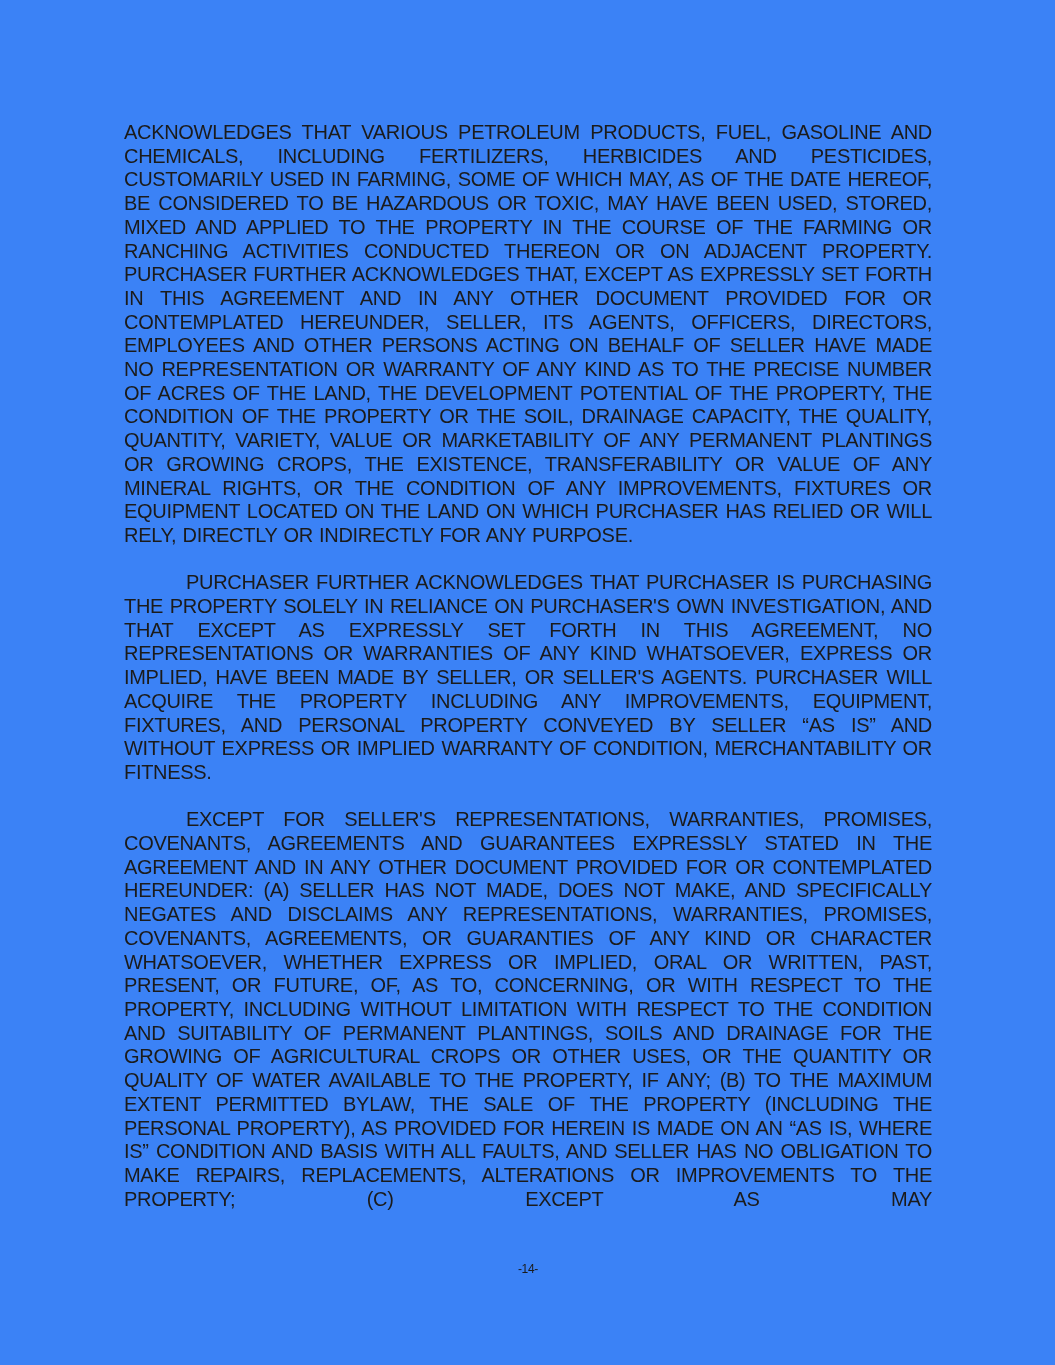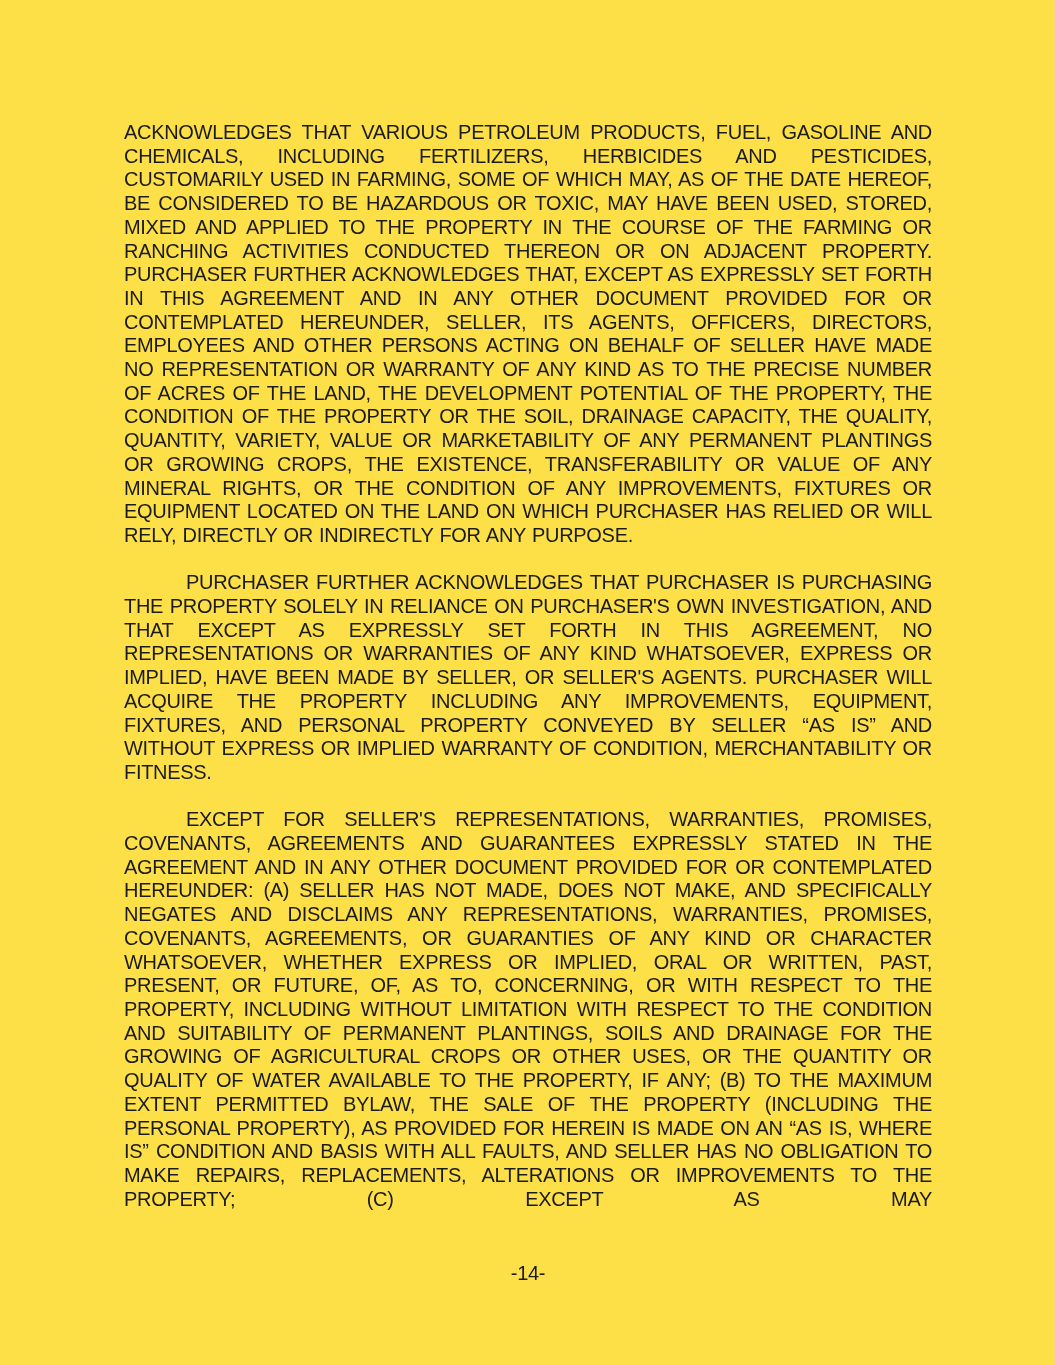--- a/index.html
+++ b/index.html
@@ -4,21 +4,21 @@
 <style>
   html, body {
     margin: 0;
     padding: 0;
     background: #ffffff;
   }
   .page {
     position: relative;
     width: 1055px;
     height: 1365px;
-    background: #fde047;
+    background: #3b82f6;
     overflow: hidden;
     font-family: "Liberation Sans", sans-serif;
     color: #1b1b1b;
   }
   .text-block {
     position: absolute;
     left: 124px;
     top: 121px;
     width: 808px;
   }
@@ -37,21 +37,21 @@
   .para.continues {
     text-align-last: justify;
     margin-bottom: 15px;
   }
   .footer {
     position: absolute;
     left: 124px;
     width: 808px;
     top: 1262px;
     text-align: center;
-    font-size: 20px;
+    font-size: 12px;
     letter-spacing: -0.3px;
   }
 </style>
 </head>
 <body>
 
 <div class="page">
   <div class="text-block">
     <p class="para">ACKNOWLEDGES THAT VARIOUS PETROLEUM PRODUCTS, FUEL, GASOLINE AND CHEMICALS, INCLUDING FERTILIZERS, HERBICIDES AND PESTICIDES, CUSTOMARILY USED IN FARMING, SOME OF WHICH MAY, AS OF THE DATE HEREOF, BE CONSIDERED TO BE HAZARDOUS OR TOXIC, MAY HAVE BEEN USED, STORED, MIXED AND APPLIED TO THE PROPERTY IN THE COURSE OF THE FARMING OR RANCHING ACTIVITIES CONDUCTED THEREON OR ON ADJACENT PROPERTY.  PURCHASER FURTHER ACKNOWLEDGES THAT, EXCEPT AS EXPRESSLY SET FORTH IN THIS AGREEMENT AND IN ANY OTHER DOCUMENT PROVIDED FOR OR CONTEMPLATED HEREUNDER, SELLER, ITS AGENTS, OFFICERS, DIRECTORS, EMPLOYEES AND OTHER PERSONS ACTING ON BEHALF OF SELLER HAVE MADE NO REPRESENTATION OR WARRANTY OF ANY KIND AS TO THE PRECISE NUMBER OF ACRES OF THE LAND, THE DEVELOPMENT POTENTIAL OF THE PROPERTY, THE CONDITION OF THE PROPERTY OR THE SOIL, DRAINAGE CAPACITY, THE QUALITY, QUANTITY, VARIETY, VALUE OR MARKETABILITY OF ANY PERMANENT PLANTINGS OR GROWING CROPS, THE EXISTENCE, TRANSFERABILITY OR VALUE OF ANY MINERAL RIGHTS, OR THE CONDITION OF ANY IMPROVEMENTS, FIXTURES OR EQUIPMENT LOCATED ON THE LAND ON WHICH PURCHASER HAS RELIED OR WILL RELY, DIRECTLY OR INDIRECTLY FOR ANY PURPOSE.</p>
     <p class="para indent">PURCHASER FURTHER ACKNOWLEDGES THAT PURCHASER IS PURCHASING THE PROPERTY SOLELY IN RELIANCE ON PURCHASER'S OWN INVESTIGATION, AND THAT EXCEPT AS EXPRESSLY SET FORTH IN THIS AGREEMENT, NO REPRESENTATIONS OR WARRANTIES OF ANY KIND WHATSOEVER, EXPRESS OR IMPLIED, HAVE BEEN MADE BY SELLER, OR SELLER'S AGENTS.  PURCHASER WILL ACQUIRE THE PROPERTY INCLUDING ANY IMPROVEMENTS, EQUIPMENT, FIXTURES, AND PERSONAL PROPERTY CONVEYED BY SELLER “AS IS” AND WITHOUT EXPRESS OR IMPLIED WARRANTY OF CONDITION, MERCHANTABILITY OR FITNESS.</p>

